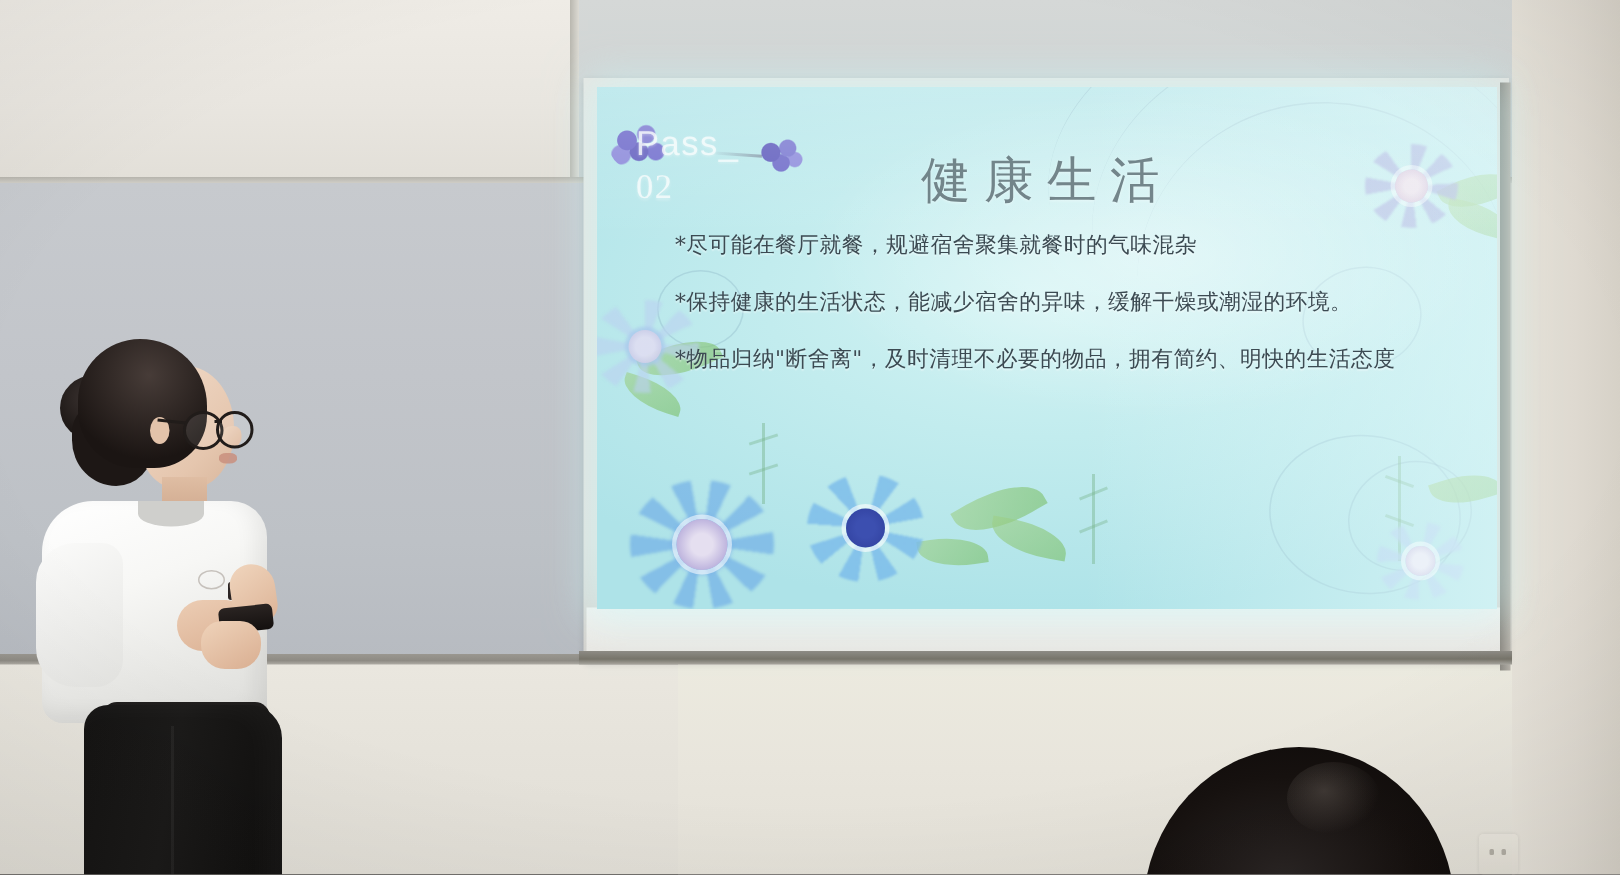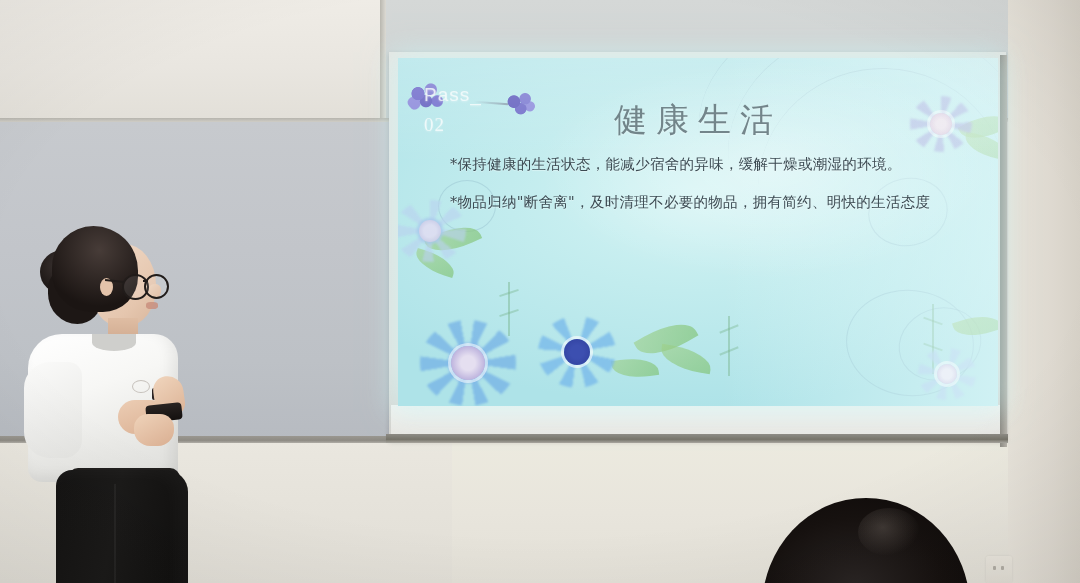--- a/index.html
+++ b/index.html
@@ -275,21 +275,21 @@
   .fr2::before{top:16px;transform:rotate(20deg);}
   .fr2::after{top:42px;transform:rotate(20deg);}
   .fr3{left:110px;top:224px;height:54px;}
   .fr3::before{top:10px;transform:rotate(-18deg);}
   .fr3::after{top:30px;transform:rotate(-18deg);}
 
   
   .slide-corner-label{
     position:absolute;left:26px;top:22px;
     color:rgba(248,252,252,.78);
-    font-size:19px;letter-spacing:1px;line-height:30px;
+    font-size:23px;letter-spacing:1px;line-height:30px;
     font-family:"Liberation Sans",sans-serif;
     text-shadow:0 1px 2px rgba(255,255,255,.35);
     z-index:6;
   }
   .slide-corner-label .num{display:block;font-family:Liberation Serif, serif;}
 
   .slide-title{
     position:absolute;left:0;right:0;top:40px;
     text-align:center;
     font-family:"DejaVu Serif","Liberation Serif",serif;
@@ -544,20 +544,21 @@
     <div class="slide-glow"></div>
 
     <div class="slide-corner-label">
       <span>Pass_</span>
       <span class="num">02</span>
     </div>
 
     <div class="slide-title">健康生活</div>
 
     <div class="slide-body">
+      <div class="bullet">*尽可能在餐厅就餐，规避宿舍聚集就餐时的气味混杂</div>
       <div class="bullet">*保持健康的生活状态，能减少宿舍的异味，缓解干燥或潮湿的环境。</div>
       <div class="bullet">*物品归纳"断舍离"，及时清理不必要的物品，拥有简约、明快的生活态度</div>
     </div>
   </div>
 
   <div class="person">
     <div class="p-hair-bun"></div>
     <div class="p-hair-back"></div>
     <div class="p-face"></div>
     <div class="p-hair"></div>

